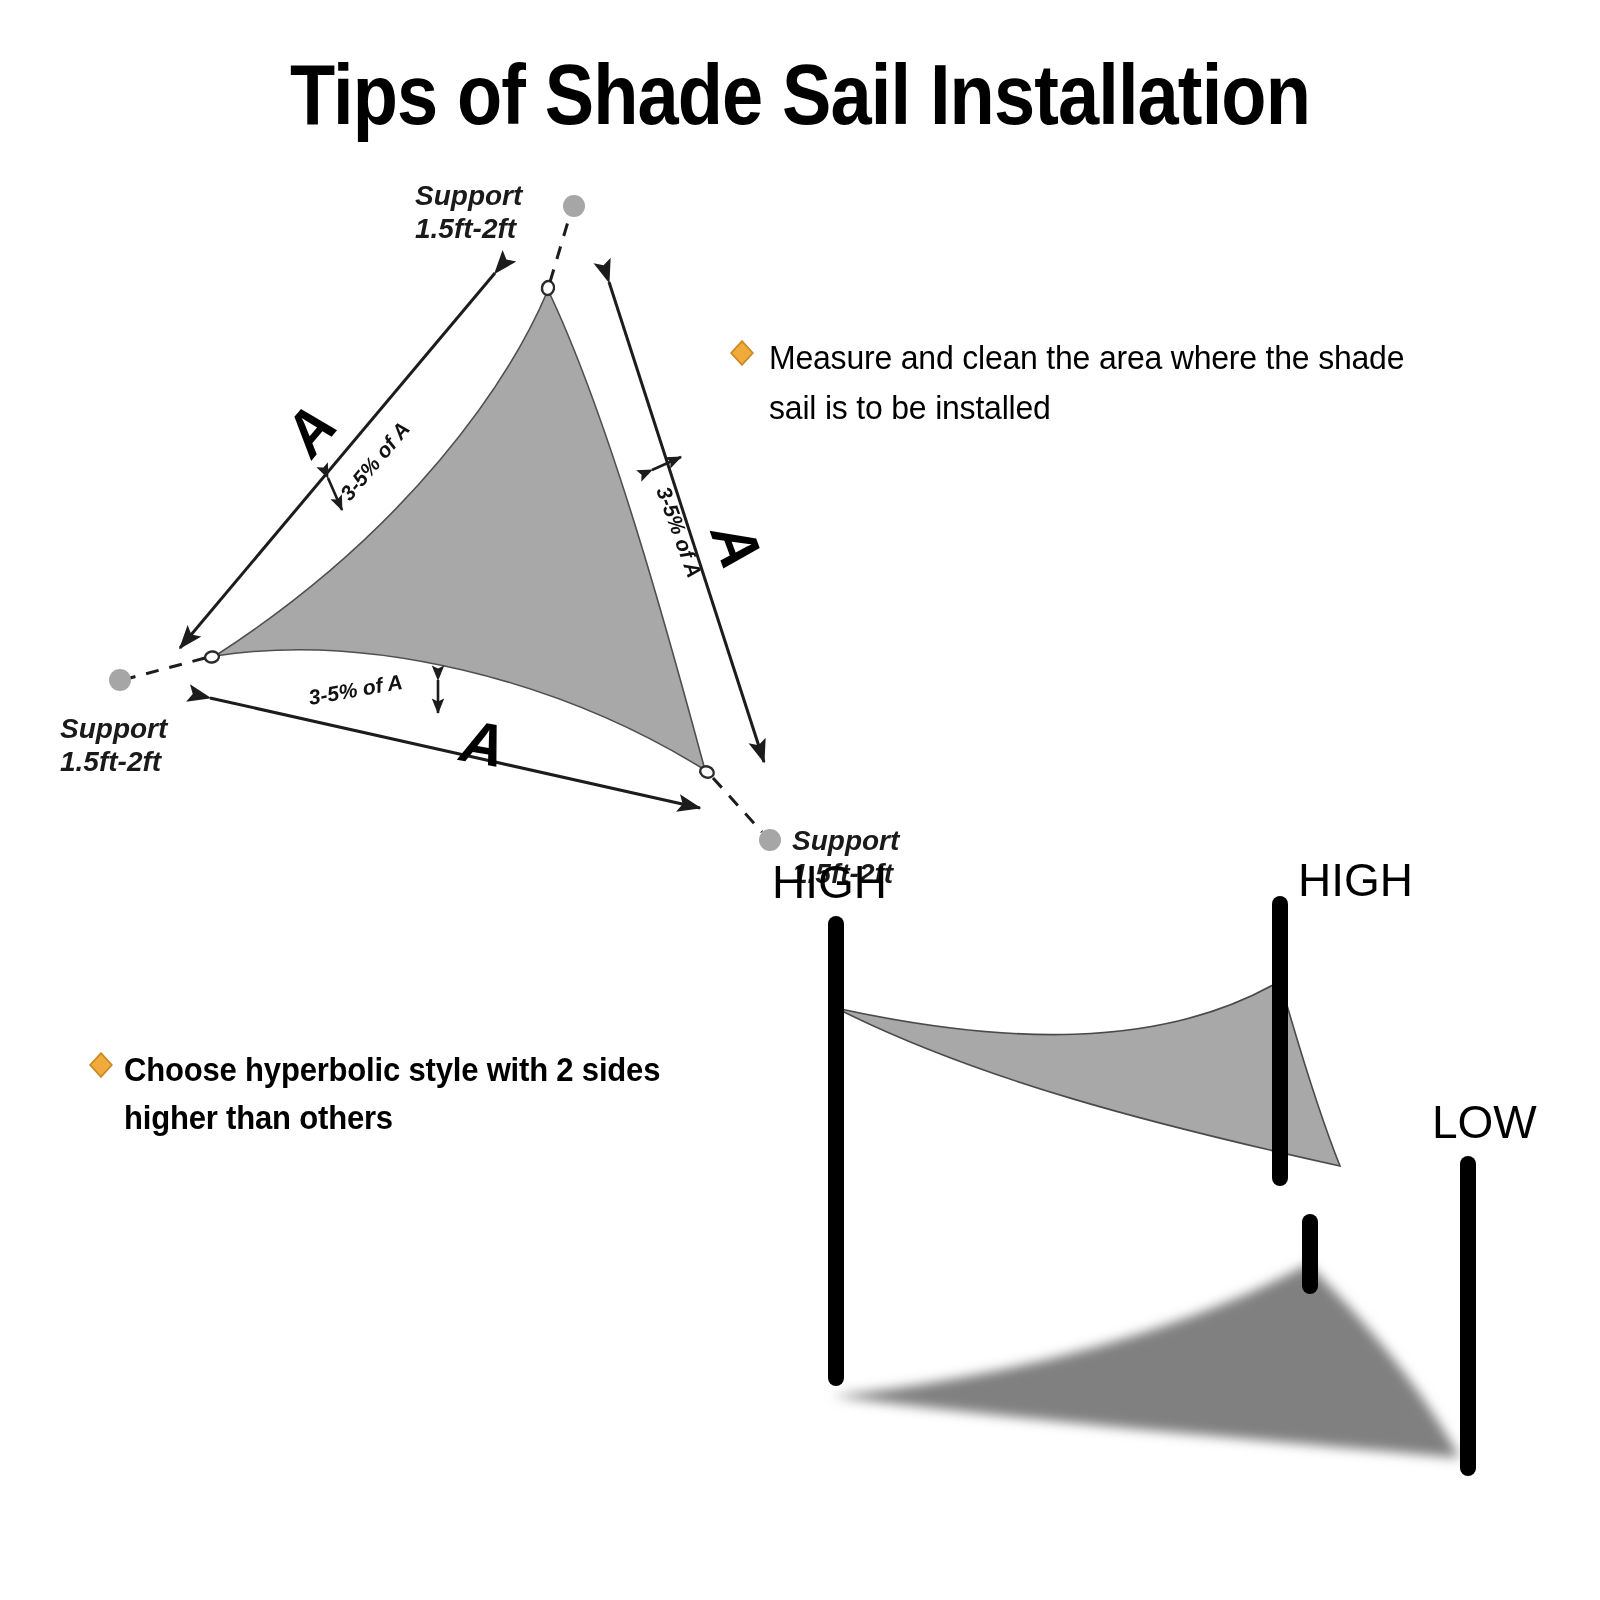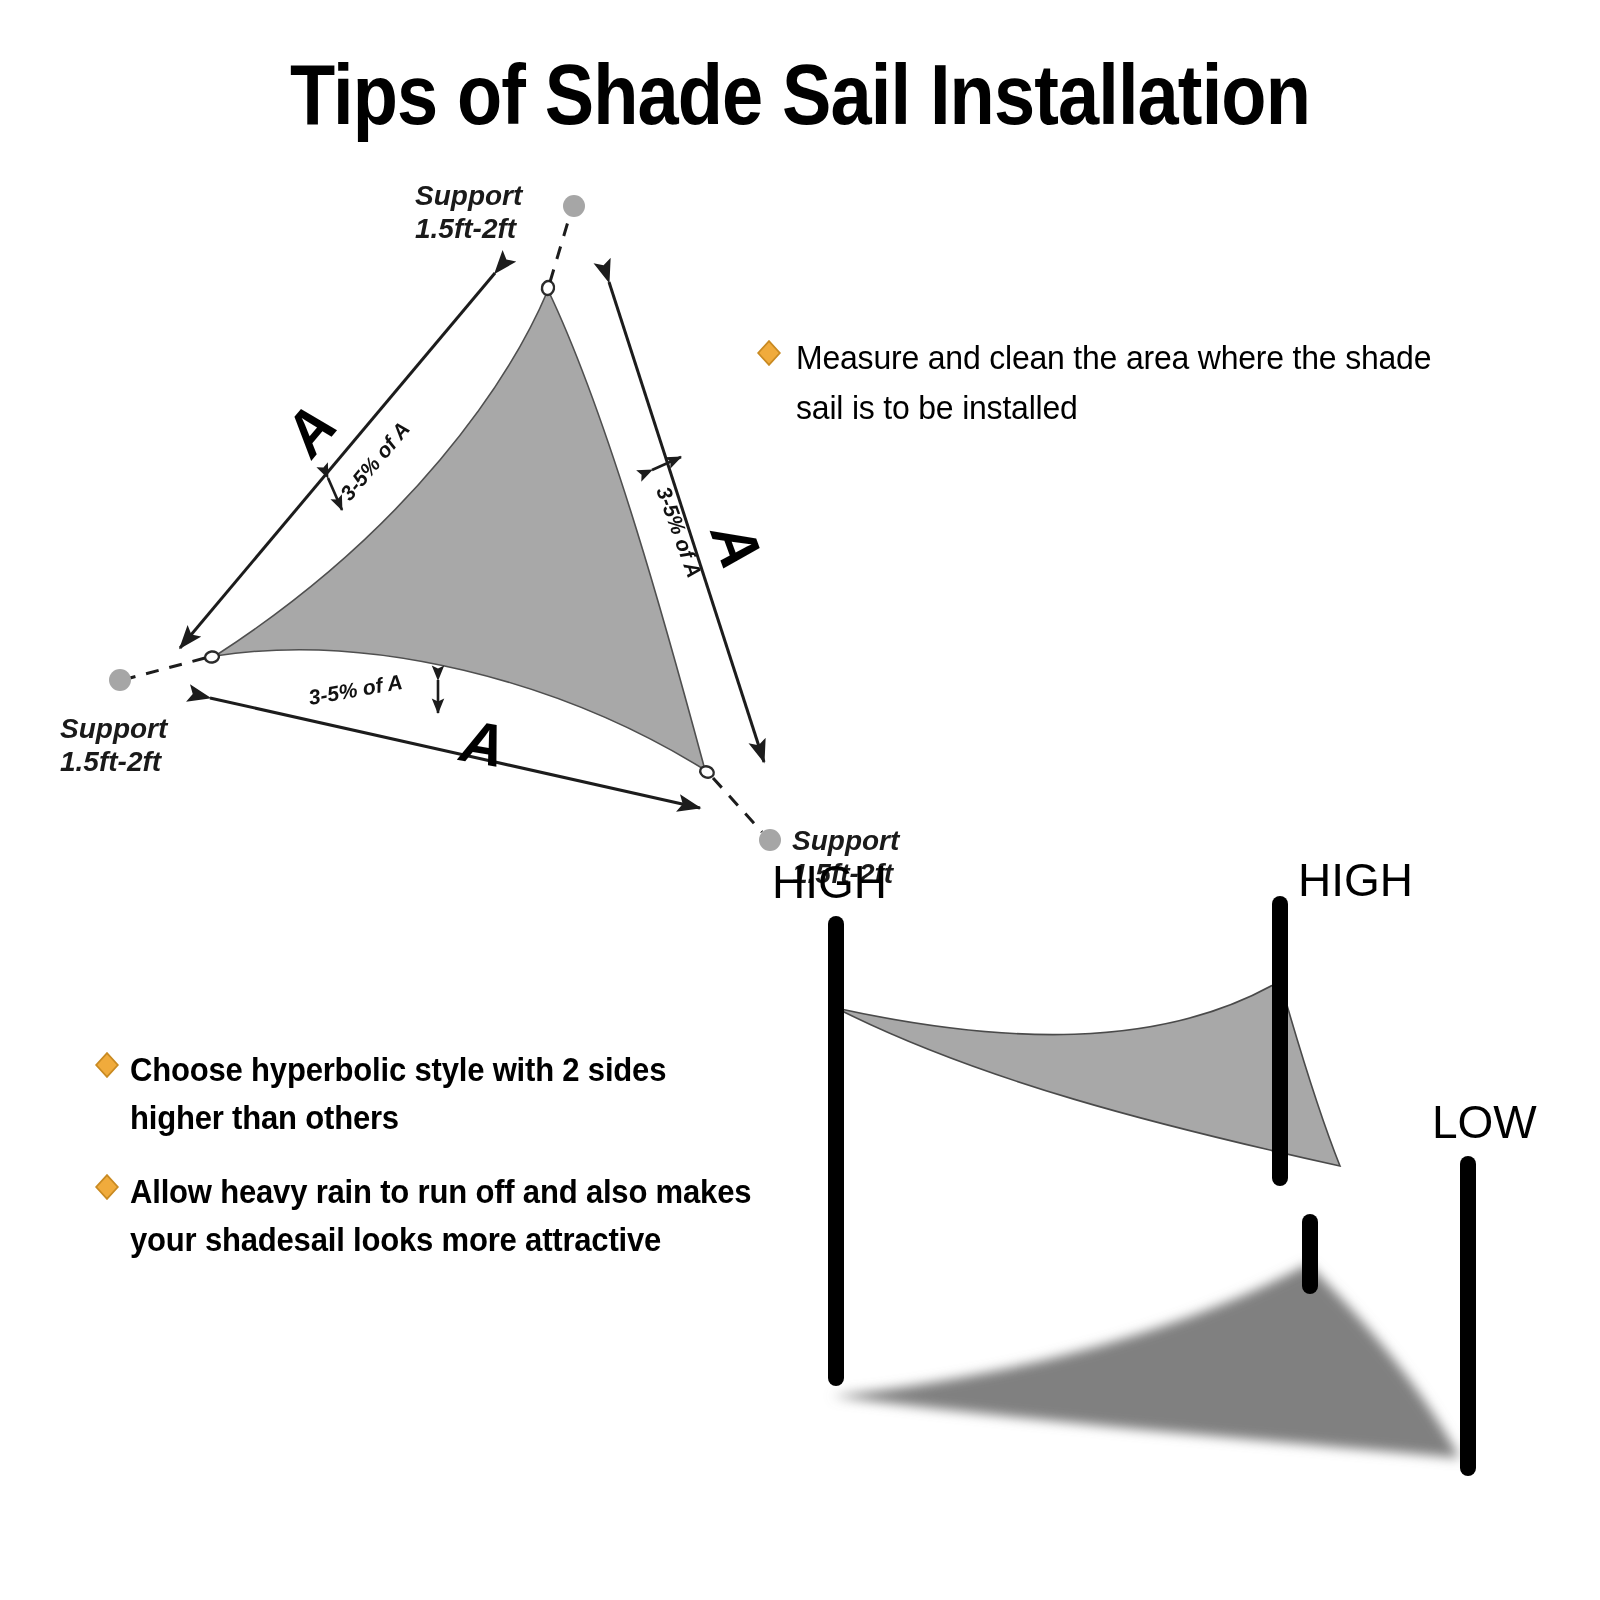--- a/index.html
+++ b/index.html
@@ -31,26 +31,26 @@
     transform: scaleX(0.86);
     transform-origin: 50% 50%;
     white-space: nowrap;
   }
 
   
   .bullet-list {
     position: absolute;
   }
   #bullets-right {
-    left: 756px;
+    left: 729px;
     top: 332px;
     width: 740px;
   }
   #bullets-left {
-    left: 94px;
+    left: 88px;
     top: 1046px;
     width: 700px;
   }
   .bullet-item {
     display: flex;
     align-items: flex-start;
     margin-bottom: 26px;
   }
   .bullet-marker {
     flex: 0 0 auto;
@@ -253,20 +253,14 @@
 
 <div class="bullet-list" id="bullets-left">
 
   <div class="bullet-item">
     <svg class="bullet-marker" viewBox="0 0 24 24">
       <polygon points="12,1 22,12 12,23 2,12" fill="#F0AB3C" stroke="#C98A22" stroke-width="1.6"></polygon>
     </svg>
     <div class="bullet-text">Choose hyperbolic style with 2 sides higher than others</div>
   </div>
 
-  <div class="bullet-item">
-    <svg class="bullet-marker" viewBox="0 0 24 24">
-      <polygon points="12,1 22,12 12,23 2,12" fill="#F0AB3C" stroke="#C98A22" stroke-width="1.6"></polygon>
-    </svg>
-    <div class="bullet-text">Allow heavy rain to run off and also makes your shadesail looks more attractive</div>
-  </div>
 
 </div>
 
 </body></html>

